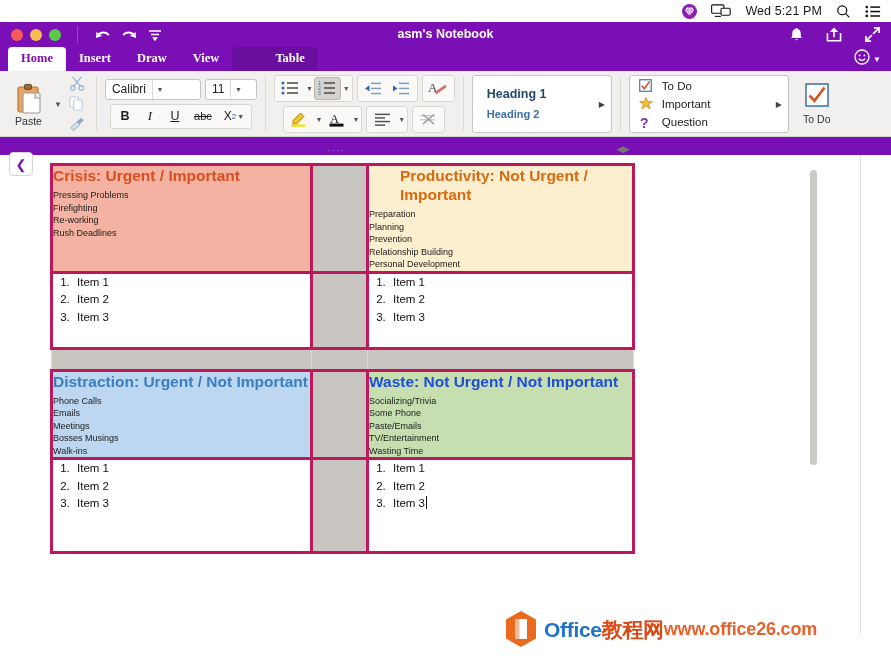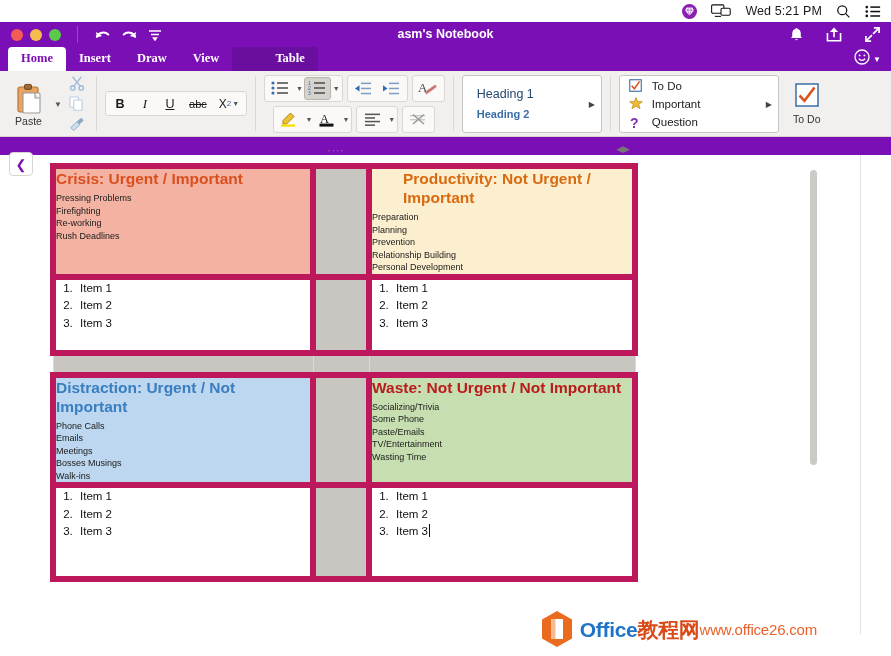--- a/index.html
+++ b/index.html
@@ -108,21 +108,21 @@
 
   .pbtn { width:27px; height:23px; display:flex; align-items:center; justify-content:center; border-radius:3px; }
   .pbtn.act { background:#d6d2cd; border:1px solid #b9b4ae; }
   .pill { display:flex; align-items:center; border:1px solid #dad6d2; border-radius:3px; background:#faf9f8; padding:1px 2px; gap:1px;}
 
   
   .styles-gal {
     width:140px; height:58px; background:#fff; border:1px solid #c9c5c1; border-radius:3px;
     display:flex; flex-direction:column; justify-content:center; position:relative; padding-left:14px;
   }
-  .sty1 { font-size:12.5px; color:#24476e; font-weight:normal; margin-bottom:7px;}
+  .sty1 { font-size:12.5px; color:#24476e; font-weight:bold; margin-bottom:7px;}
   .sty2 { font-size:11px; color:#3a6ea5; font-weight:bold;}
   .gal-arrow { position:absolute; right:6px; top:50%; transform:translateY(-50%); font-size:8px; color:#444;}
 
   
   .tags-gal {
     width:160px; height:58px; background:#fff; border:1px solid #c9c5c1; border-radius:3px;
     display:flex; flex-direction:column; justify-content:center; position:relative; padding-left:8px; gap:2px;
   }
   .tagrow { display:flex; align-items:center; gap:8px; font-size:11.5px; color:#1a1a1a; height:16px;}
   .tagico { width:16px; display:flex; align-items:center; justify-content:center;}
@@ -141,54 +141,54 @@
   .pagewrap { position:absolute; left:0; top:0; width:812px; height:479px; }
 
   .table-handle {
     position:absolute; left:0; top:-10px; width:592px; height:12px;
     display:flex; align-items:center; justify-content:center;
   }
   .handle-dots { font-size:10px; color:#8a8a8a; letter-spacing:1px; line-height:6px; }
   .handle-resize { position:absolute; right:2px; top:-1px; font-size:9px; color:#777; }
 
   .tbl { position:absolute; left:10px; top:8px; width:582px; border-collapse:collapse; table-layout:fixed; }
-  .tbl td { border:6px solid #be185d; vertical-align:top; padding:0; }
+  .tbl td { border:3px solid #be185d; vertical-align:top; padding:0; }
   .c-head { padding:6px 8px 8px 8px; }
   .c-head h2 { margin:0 0 4px 0; font-size:15.5px; line-height:19px; font-weight:bold; }
   .c-head .sub { font-size:9px; line-height:12.5px; color:#1a1a1a; }
   .c-list { padding:8px 8px 8px 10px; }
   .c-list ol { margin:0; padding-left:20px; }
   .c-list li { font-size:11.5px; line-height:17.5px; color:#111; padding-left:4px; }
 
   .q-crisis { background:#f4b2a2; }
   .q-crisis h2 { color:#d94f1e; }
   .q-prod { background:#fcefcf; }
   .q-prod h2 { color:#d96a10;padding-left:31px; }
   .q-distr { background:#bcd7ef; }
   .q-distr h2 { color:#3a7ec0; }
   .q-waste { background:#c7dfb0; }
-  .q-waste h2 { color:#b91c1c; }
+  .q-waste h2 { color:#1d4ed8; }
   .gapcell { background:#c9c6c2; border-left:1px solid #d9d9d9; border-right:1px solid #d9d9d9;}
   .gaprow td { height:22px; background:#c9c6c2; border:1px solid #d9d9d9; }
 
   .caret-ins { display:inline-block; width:1px; height:13px; background:#111; vertical-align:-2px; margin-left:1px;}
   .vscroll { position:absolute; right:6px; top:170px; width:7px; height:295px; border-radius:4px; background:#cccac7;}
   .rightpane-div { position:absolute; left:860px; top:155px; width:1px; height:479px; background:#e3e1de; }
 
   
   .winbottom { position:absolute; left:0; top:634px; width:891px; height:22px; background:#fff; }
   .bottom-strip { position:absolute; left:38px; top:634px; width:815px; height:8px; background:#f0eeec; border-top:1px solid #e0dedb;}
 
   
   .wm { position:absolute; right:6px; bottom:8px; display:flex; align-items:center; gap:6px; }
   .wm-hex { width:34px; height:38px; display:flex; align-items:center; justify-content:center; }
   .wm-txt { display:flex; flex-direction:row; line-height:1;align-items:center; }
   .wm-t1 { font-size:21px; font-weight:bold; color:#1f74c8; letter-spacing:-.3px;}
   .wm-t1 .cn { color:#d94a16; }
-  .wm-t2 { font-size:15px; font-weight:normal; color:#e8622a; margin-top:0; letter-spacing:-.2px;}
+  .wm-t2 { font-size:18px; font-weight:bold; color:#e8622a; margin-top:0; letter-spacing:-.2px;}
 </style>
 </head>
 <body>
 
 <div id="root">
 
   <div class="macbar">
     <span class="mb-item diamond">
       <svg width="11" height="11" viewBox="0 0 24 24">
           <path d="M6 3h12l4 6-10 12L2 9z" fill="#ffffff"></path>
@@ -334,20 +334,30 @@
                 <rect x="9.5" y="2" width="6.5" height="4.2" rx="1" transform="rotate(-38 12.7 4.1)" fill="#8aa9c7"></rect>
               </svg>
           </span>
         </div>
       </div>
 
       <div class="vdiv"></div>
 
       <div class="rgroup fgrp">
         <div class="frow">
+          <div class="combo fontbox">
+            <span class="cval">Calibri</span>
+            <span class="carrow">▼</span>
+          </div>
+          <div class="combo sizebox">
+            <span class="cval">11</span>
+            <span class="carrow">▼</span>
+          </div>
+        </div>
+        <div class="frow">
           <div class="pill">
             <div class="fbtn">
                 <b>B</b>
               </div>
             <div class="fbtn">
                 <i>I</i>
               </div>
             <div class="fbtn">
                 <u>U</u>
               </div>

